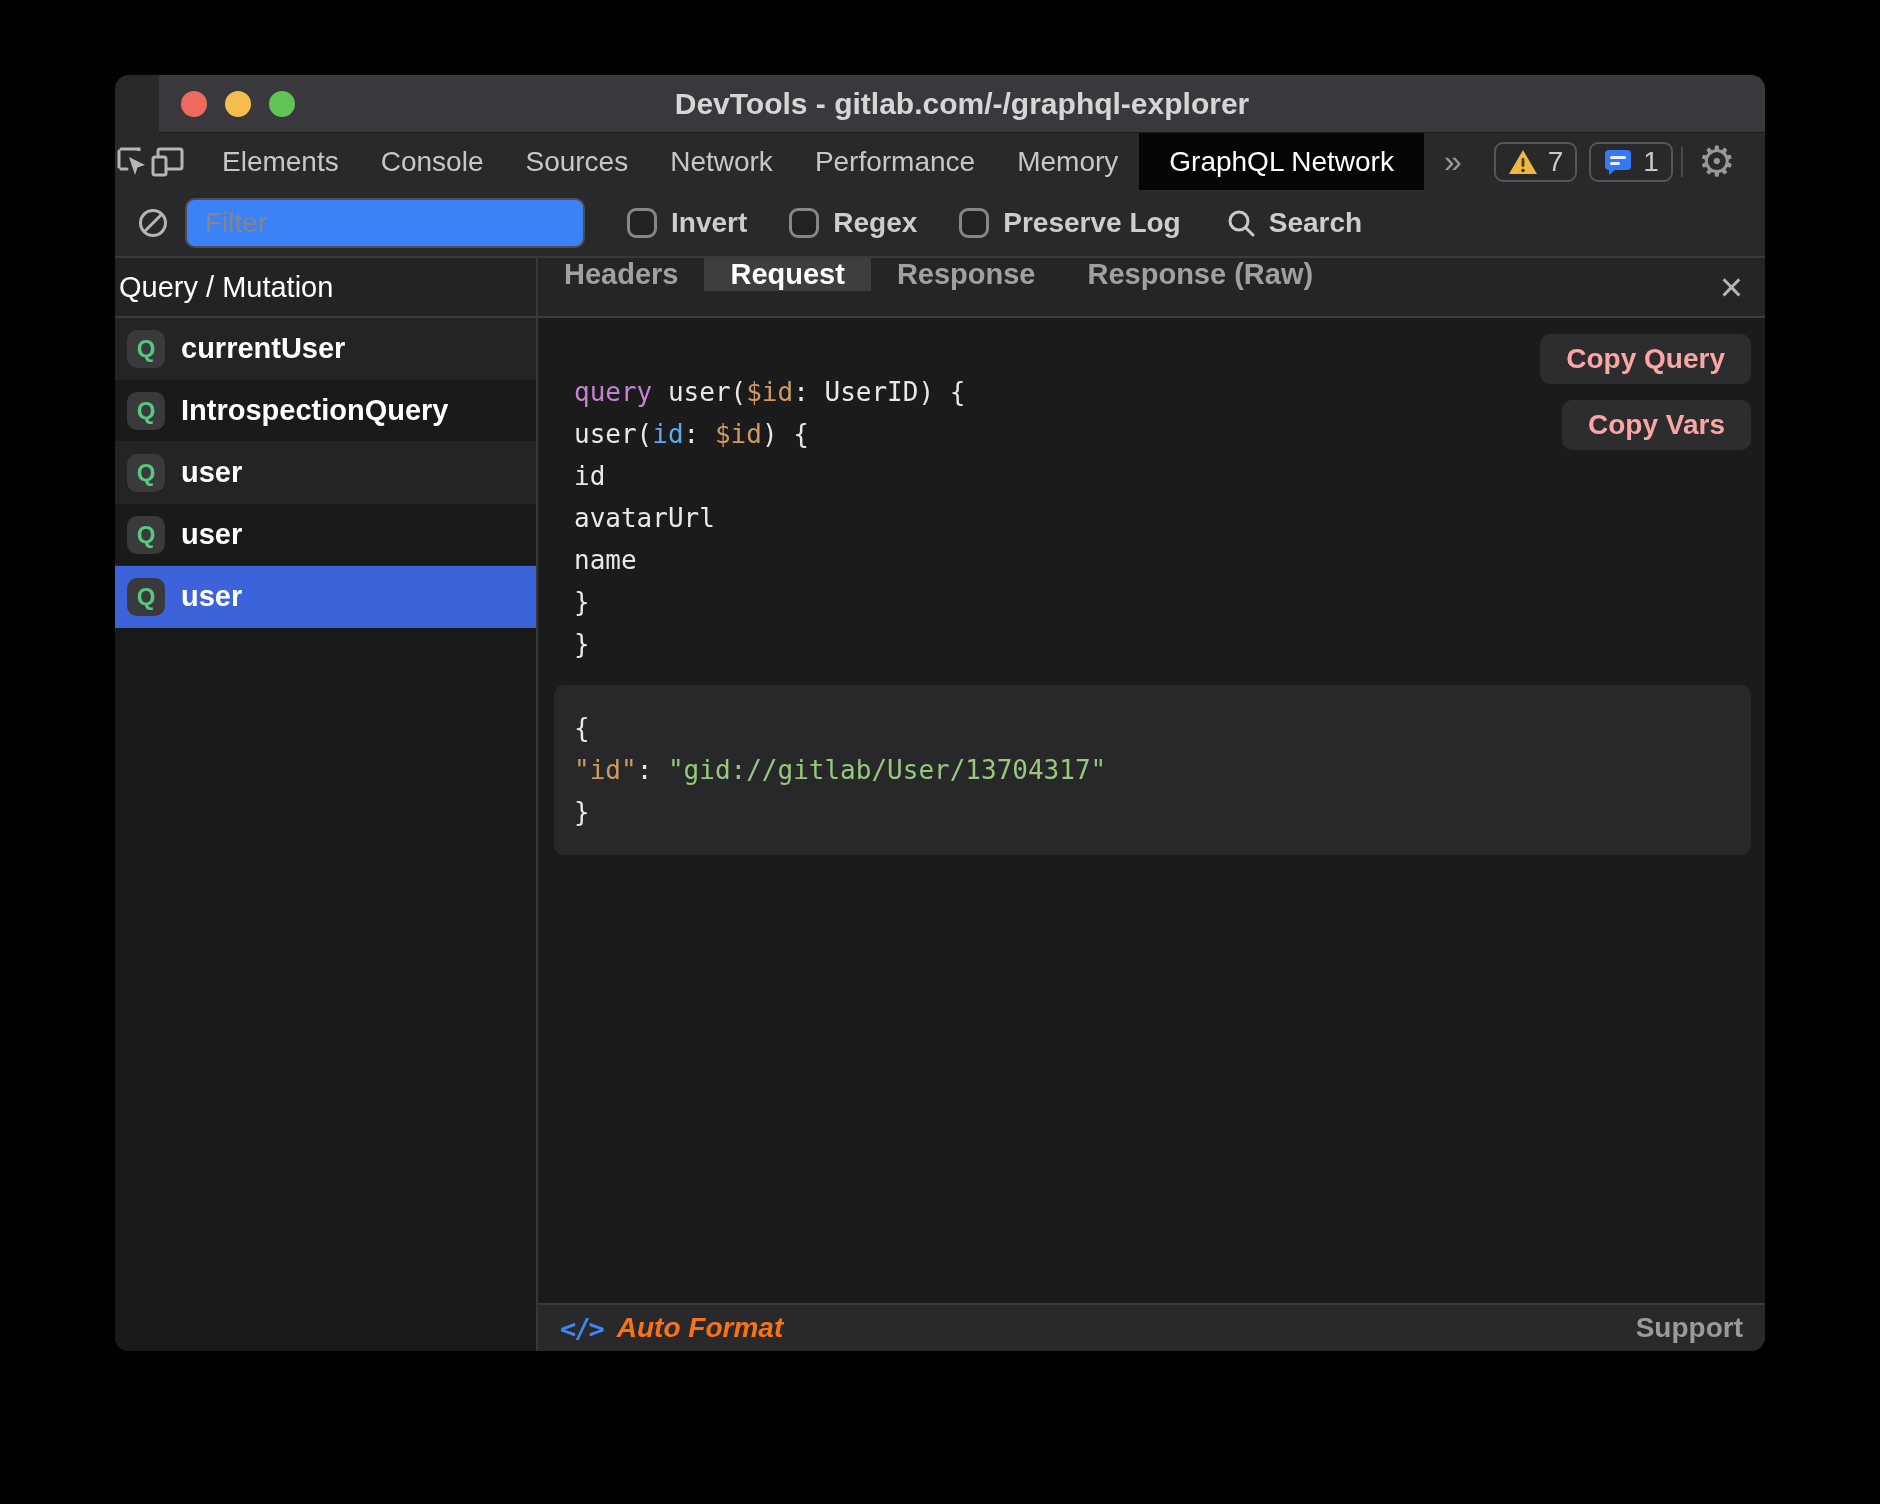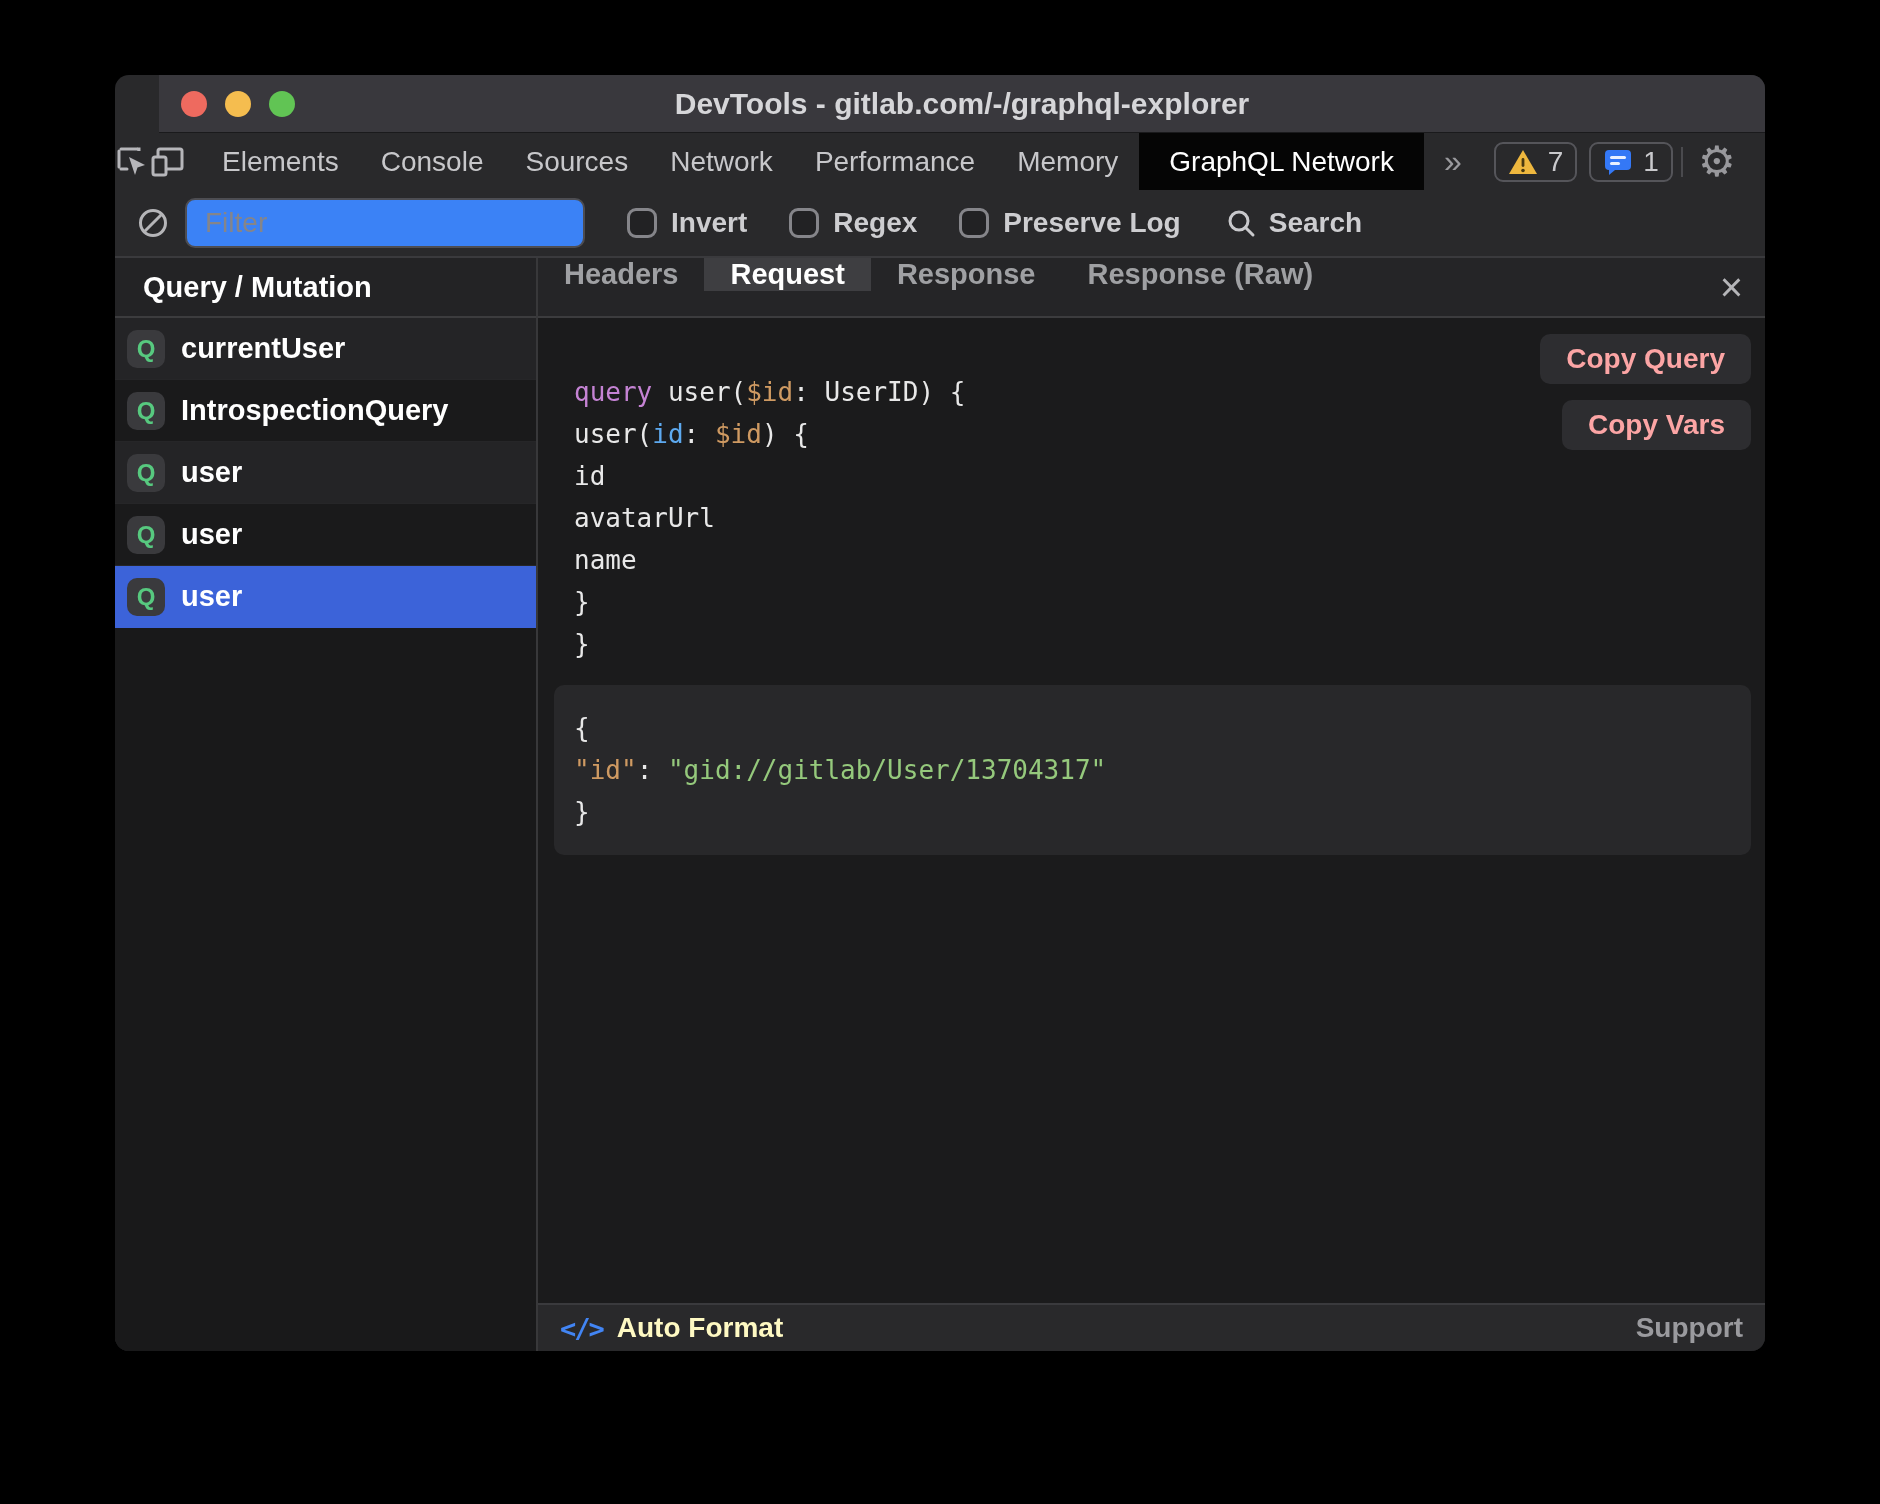--- a/index.html
+++ b/index.html
@@ -44,22 +44,22 @@
   .filter-input::placeholder { color:#85858a; }
   .chk-group { display:flex; align-items:center; gap:14px; margin-left:42px; cursor:pointer; }
   .chk-box { width:30px; height:30px; border:3px solid #85858a; border-radius:9px; background:#222224; }
   .chk-label { color:#cdcdd0; font-size:28px; font-weight:700; white-space:nowrap; }
   .search-group { display:flex; align-items:flex-end; gap:12px; margin-left:44px; cursor:pointer; }
   .search-label { color:#cdcdd0; font-size:28px; font-weight:700; }
 
   
   .main { flex:1; display:flex; min-height:0; background:#1b1b1c; }
   .sidebar { width:423px; flex:0 0 423px; border-right:2px solid #38383a; background:#19191a; display:flex; flex-direction:column; }
-  .sidebar-header { height:60px; flex:0 0 60px; display:flex; align-items:center; padding:0 28px;
-    color:#fff; font-size:29px; font-weight:700; border-bottom:2px solid #3c3c3e; background:#232325; }
+  .sidebar-header { height:60px; flex:0 0 60px; display:flex; align-items:center; padding:0 4px;
+    color:#fff; font-size:29px; font-weight:400; border-bottom:2px solid #3c3c3e; background:#232325; }
   .req-row { height:62px; display:flex; align-items:center; padding:0 12px; gap:16px; cursor:pointer; border-bottom:1px solid #262628; }
   .req-row.odd { background:#242426; }
   .req-row.even { background:#1a1a1b; }
   .req-row.selected { background:var(--accent-selected); border-bottom-color:var(--accent-selected); }
   .q-badge { width:38px; height:38px; border-radius:10px; background:#3a3a3d; color:var(--badge-green);
     display:flex; align-items:center; justify-content:center; font-size:24px; font-weight:700; flex:0 0 38px; }
   .req-label { color:#fff; font-size:29px; font-weight:700; }
 
   
   .detail { flex:1; display:flex; flex-direction:column; min-width:0; }
@@ -81,21 +81,21 @@
 
   .copy-btn { position:absolute; right:14px; height:50px; padding:0 26px; border-radius:10px; background:#2d2d30;
     color:#fca5a5; font-size:28px; font-weight:700; display:flex; align-items:center; cursor:pointer; border:none;
     font-family:"Liberation Sans", sans-serif; }
   .copy-query { top:16px; }
   .copy-vars { top:82px; }
 
   .detail-footer { height:48px; flex:0 0 48px; background:#29292b; border-top:2px solid #3a3a3d;
     display:flex; align-items:center; padding:0 22px; }
   .af-icon { color:var(--footer-icon-blue); font-size:27px; font-weight:700; font-family:"DejaVu Sans Mono", monospace; letter-spacing:-2px; }
-  .af-label { color:#fef9c3; font-size:28px; font-weight:700; margin-left:14px; cursor:pointer; }
+  .af-label { color:#f97316; font-size:28px; font-weight:700; margin-left:14px; cursor:pointer;font-style:italic; }
   .support { margin-left:auto; color:#9a9a9e; font-size:28px; font-weight:700; cursor:pointer; }
 
   svg { display:block; }
 </style>
 </head>
 <body>
 
 <div class="window">
 
   <div class="titlebar">

